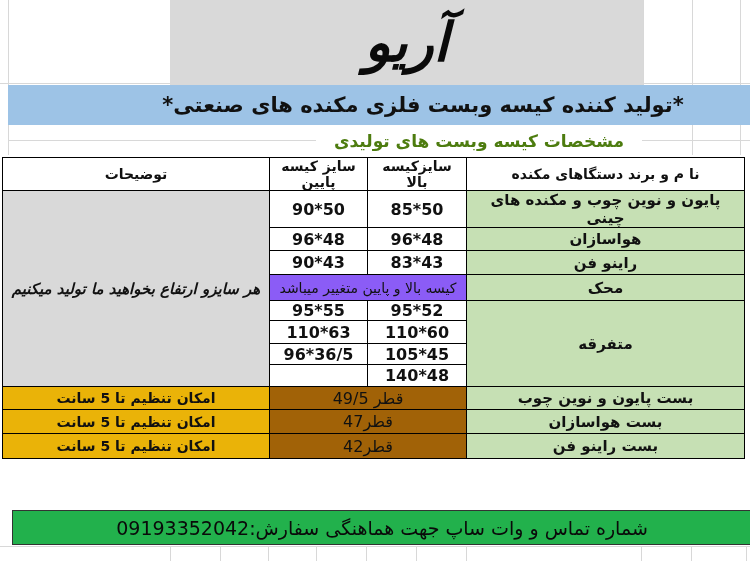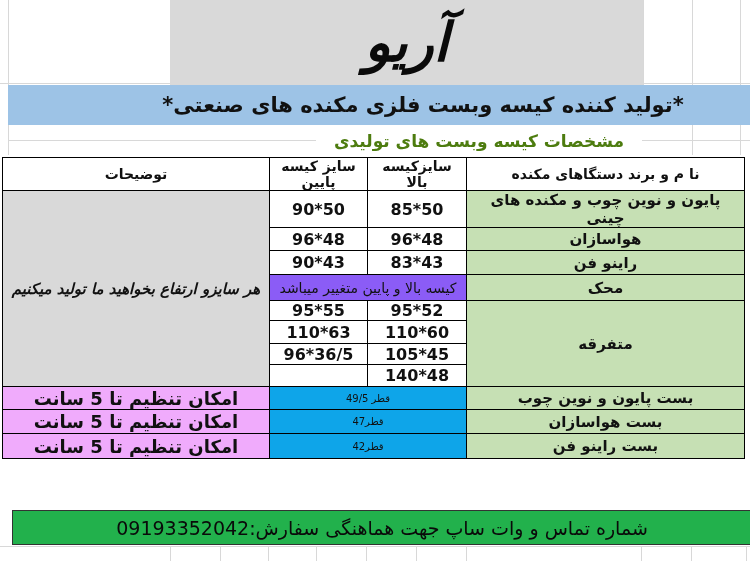--- a/index.html
+++ b/index.html
@@ -26,22 +26,22 @@
     font-size:17px;font-weight:bold;color:#4d7c0f;}
 
   table.spec{position:absolute;left:2px;top:157px;width:742px;
     border-collapse:collapse;table-layout:fixed;direction:rtl;}
   table.spec td,table.spec th{border:1px solid #000;padding:0 2px;
     text-align:center;vertical-align:middle;color:#111;overflow:hidden;}
   table.spec th{font-size:14px;font-weight:bold;background:#fff;}
   td.name{background:#c6e0b4;font-weight:bold;font-size:15px;margin-left:41px;}
   td.size{font-size:16px;font-weight:bold;background:#fff;}
   td.size-small{font-size:14px;background:#8b5cf6;}
-  td.qotr{font-size:10px;background:#0ea5e9;}
-  td.adjust{font-size:18px;font-weight:bold;background:#f0abfc;}
+  td.qotr{font-size:16px;background:#a16207;}
+  td.adjust{font-size:14px;font-weight:bold;background:#eab308;}
   td.notes-merged{background:#d9d9d9;border:2px solid #3c9a3c;
     font-size:15px;font-weight:bold;font-style:italic;color:#1a1a1a;}
 
   .warranty-banner{position:absolute;left:2px;top:452px;width:740px;height:57px;
     background:#ffe699;border:2px solid #000;box-sizing:border-box;
     display:flex;align-items:center;justify-content:center;
     font-size:16px;font-weight:bold;color:#1a1a1a;text-align:center;padding:0 10px;}
 
   .contact-banner{position:absolute;left:12px;top:510px;width:740px;height:35px;
     background:#22b14c;border:1px solid #333;box-sizing:border-box;

